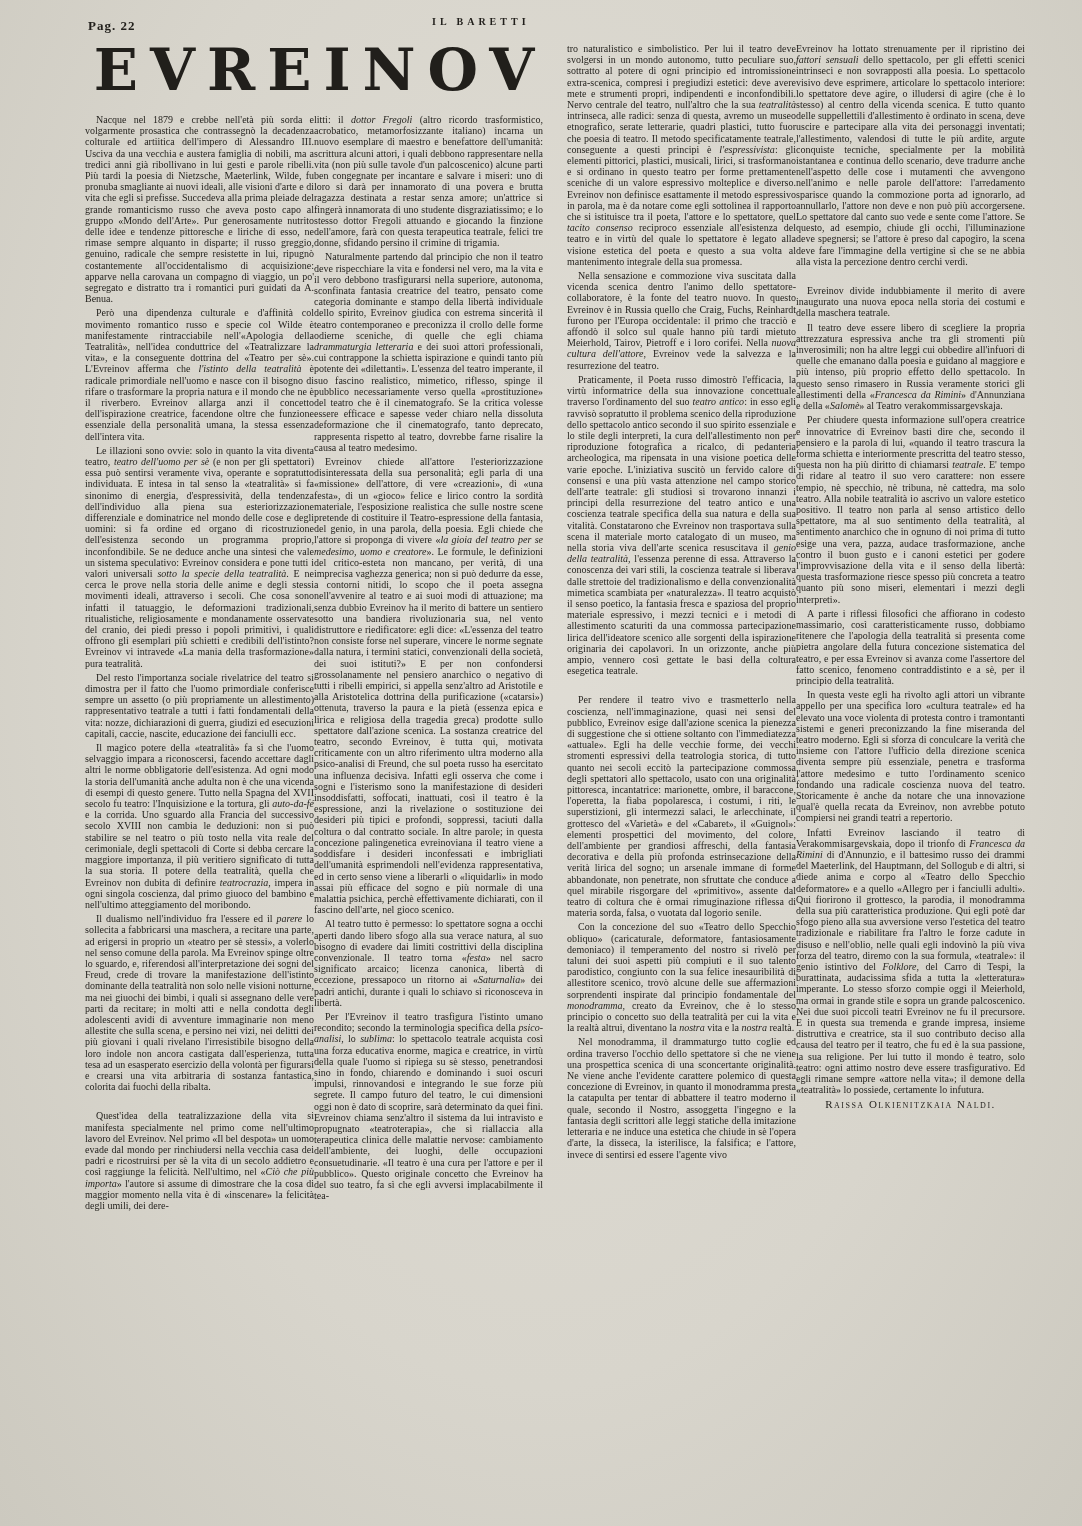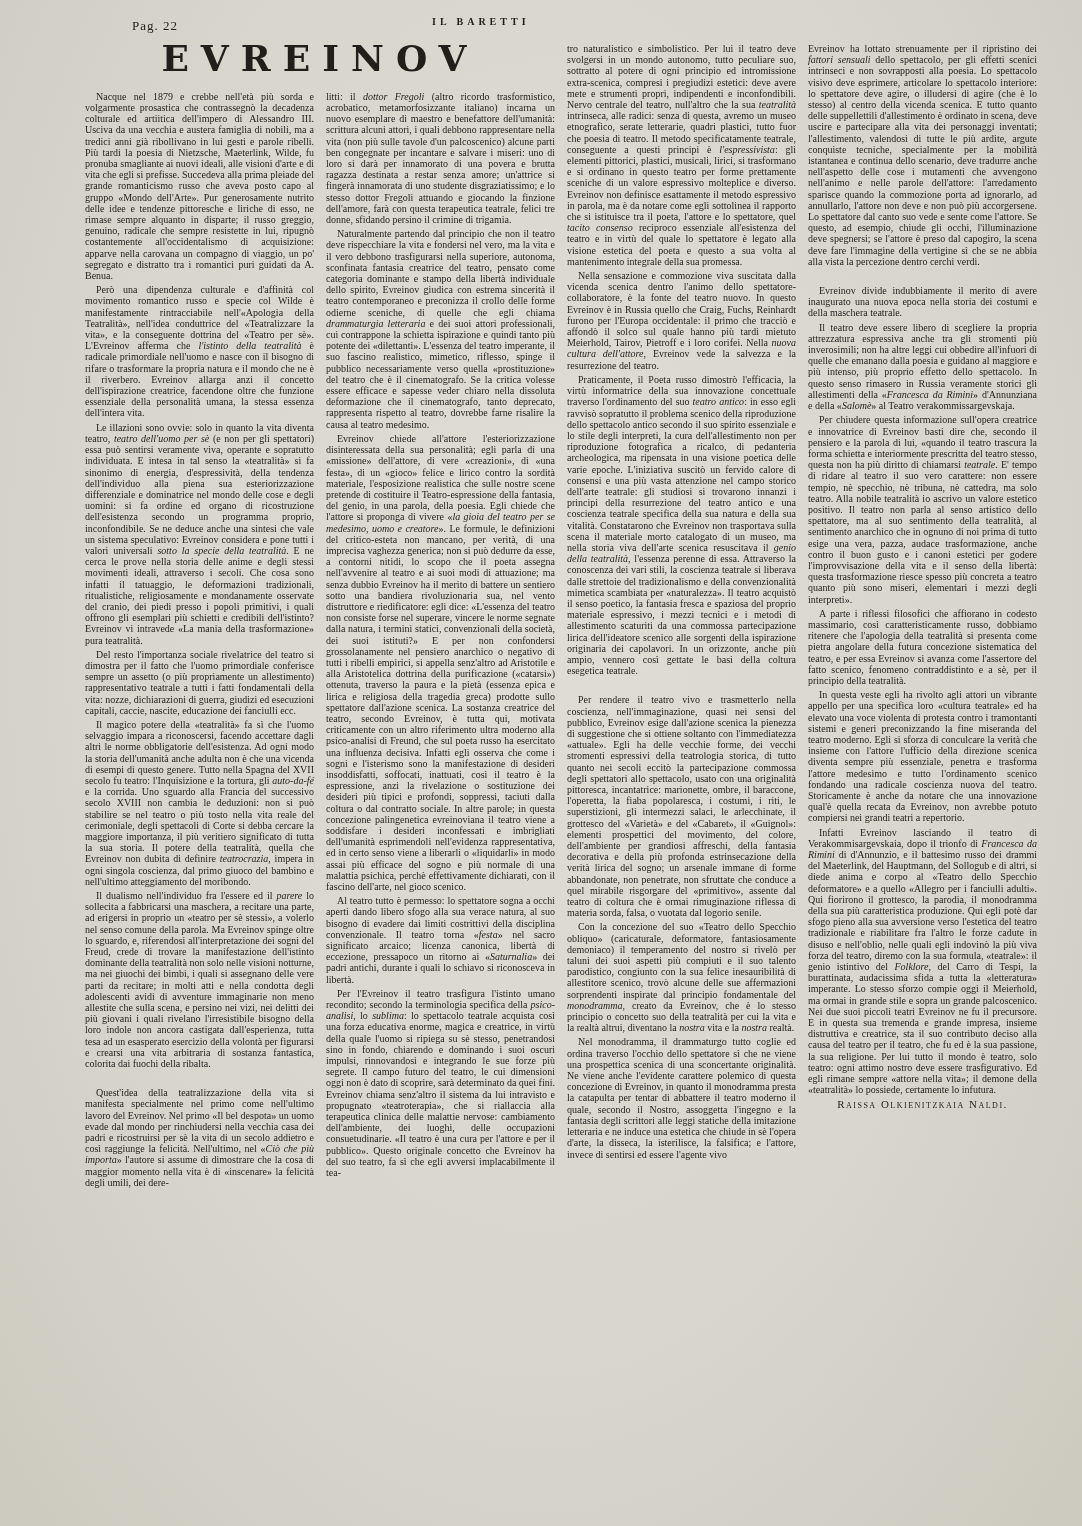--- a/index.html
+++ b/index.html
@@ -9,39 +9,39 @@
     margin:0 auto;
     background:#dbd8d0;
     background-image:radial-gradient(ellipse at 50% 40%, #e0ddd5 0%, #d8d5cc 60%, #ccc9bf 100%);
     color:#211f1b;
     font-family:"Liberation Serif", serif;
     overflow:hidden;
   }
   .header { position:absolute; top:14px; left:0; width:100%; height:26px; }
   .pagenum {
     position:absolute; left:88px; top:4px;
-    font-size:13px; font-weight:normal; letter-spacing:1px;margin-left:44px;
+    font-size:13px; font-weight:bold; letter-spacing:1px;
   }
   .masthead {
     position:absolute; left:432px; top:2px;
     font-size:10px; font-weight:bold; letter-spacing:4px;
     font-family:Liberation Serif, serif;
   }
   .content { position:absolute; top:40px; left:85px; width:952px; }
   .half { position:absolute; top:0; width:470px; }
   .half.left  { left:0; }
   .half.right { left:482px; }
   .title {
     margin:0 0 10px 0; padding:0;
     text-align:center;
     font-family:"DejaVu Serif", serif;
-    font-size:36px; font-weight:bold; letter-spacing:12px;
+    font-size:58px; font-weight:bold; letter-spacing:12px;
     line-height:1.05; white-space:nowrap;
   }
-  .colrow { display:flex; gap:12px; }
+  .colrow { display:flex; }
   .col {
     width:229px;
     font-size:10px; line-height:11.2px;
     text-align:justify;
     text-justify:inter-word;
   }
   .col p { margin:3px 0 0 0; text-indent:11px; }
   .col p.gap { margin-top:18px; }
   .col.cont > .paras > p:first-child { text-indent:0; }
   .paras {}

